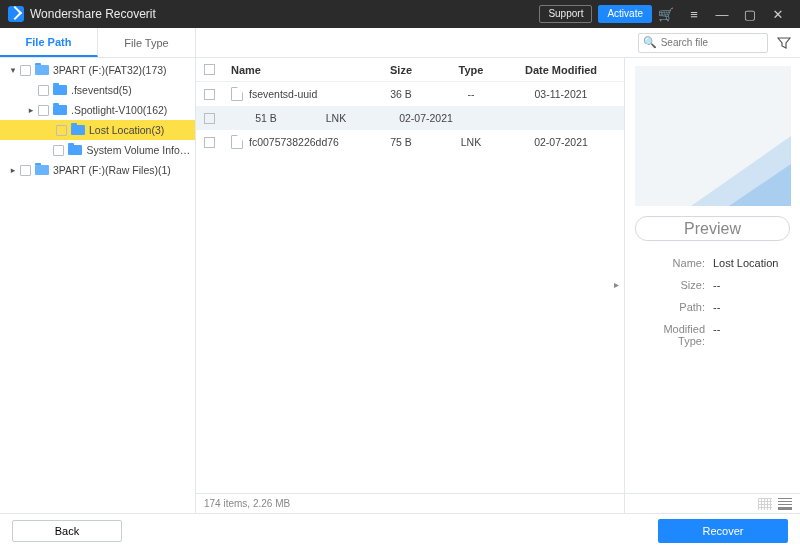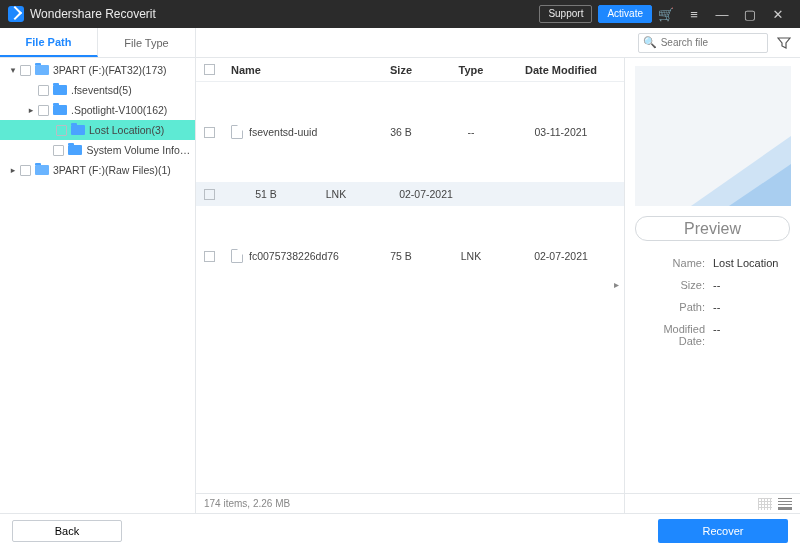--- a/index.html
+++ b/index.html
@@ -31,25 +31,25 @@
 .main { display: flex; height: calc(100% - 28px - 30px - 34px); }
 .sidebar { width: 196px; border-right: 1px solid #e4e7ea; overflow: auto; padding-top: 2px; }
 .tree-item { display: flex; align-items: center; height: 20px; padding-right: 4px; cursor: pointer; white-space: nowrap; }
 .arrow { width: 10px; text-align: center; font-size: 9px; color: #555; }
 .arrow.blank { visibility: hidden; }
 .cb { width: 11px; height: 11px; border: 1px solid #b8bec4; border-radius: 1px; margin: 0 4px 0 2px; flex-shrink: 0; }
 .folder-ic { width: 14px; height: 10px; background: #4aa3ff; border-radius: 1px; margin-right: 4px; position: relative; flex-shrink: 0; }
 .folder-ic::before { content: ""; position: absolute; top: -2px; left: 0; width: 6px; height: 2px; background: #4aa3ff; border-radius: 1px 1px 0 0; }
 .folder-ic.disk { background: #6ab4ff; }
 .tree-label { font-size: 10.5px; color: #444; overflow: hidden; text-overflow: ellipsis; }
-.tree-item.selected { background: #5eead4; }
+.tree-item.selected { background: #fde047; }
 .d1 { padding-left: 8px; } .d2 { padding-left: 26px; } .d3 { padding-left: 44px; }
 
 
-.center { flex: 1; display: flex; flex-direction: column; gap: 38px; }
+.center { flex: 1; display: flex; flex-direction: column; }
 .thead { display: flex; align-items: center; height: 24px; border-bottom: 1px solid #eceff2; padding: 0 8px; color: #333; font-size: 11px; }
 .thead .hcb { width: 11px; height: 11px; border: 1px solid #b8bec4; margin-right: 16px; }
 .col-name { flex: 1.8; font-weight: 600; }
 .col-size { width: 70px; text-align: center; font-weight: 600; }
 .col-type { width: 70px; text-align: center; font-weight: 600; }
 .col-date { width: 110px; text-align: center; font-weight: 600; }
 .row { display: flex; align-items: center; height: 24px; padding: 0 8px; font-size: 10.5px; color: #444; }
 .row.sel { background: #eef3f8; }
 .row .rcb { width: 11px; height: 11px; border: 1px solid #b8bec4; margin-right: 16px; }
 .file-ic { width: 12px; height: 14px; border: 1px solid #b5bcc4; border-radius: 1px; margin-right: 6px; position: relative; }
@@ -203,21 +203,21 @@
         </div>
       <div class="meta-row">
           <span class="meta-key">Size:</span>
           <span class="meta-val">--</span>
         </div>
       <div class="meta-row">
           <span class="meta-key">Path:</span>
           <span class="meta-val">--</span>
         </div>
       <div class="meta-row">
-          <span class="meta-key">Modified Date:</span>
+          <span class="meta-key">Modified Type:</span>
           <span class="meta-val">--</span>
         </div>
     </div>
   </div>
 </div>
 
 <div class="divider-handle">▸</div>
 
 <div class="status">
   <span>174 items, 2.26 MB</span>

